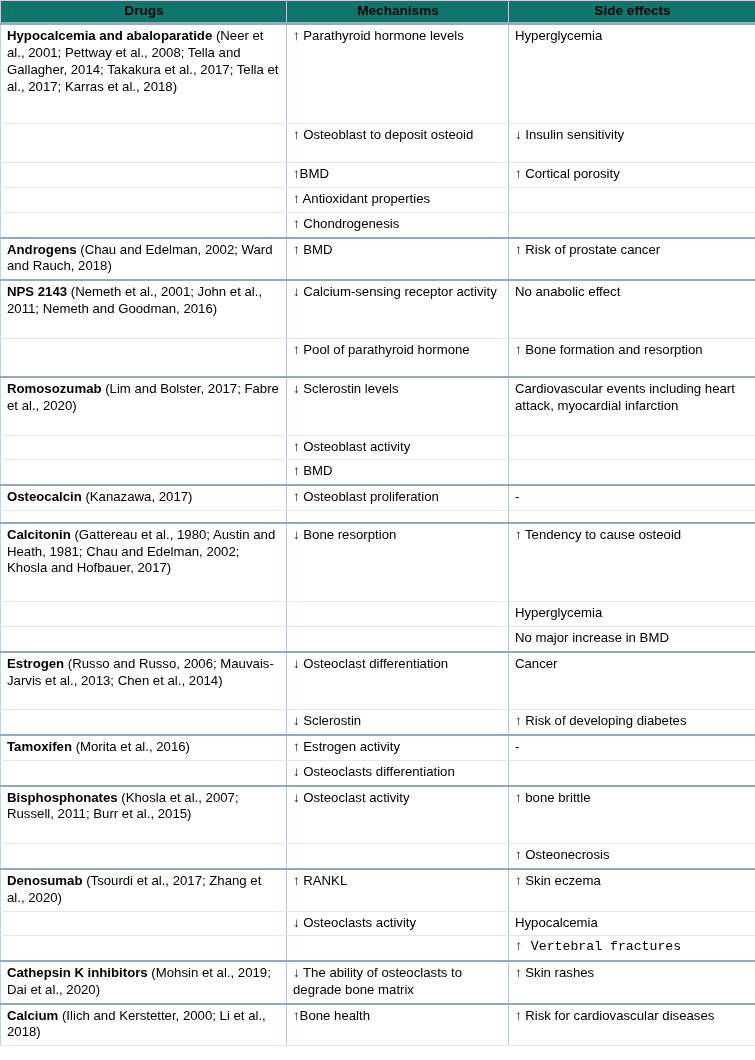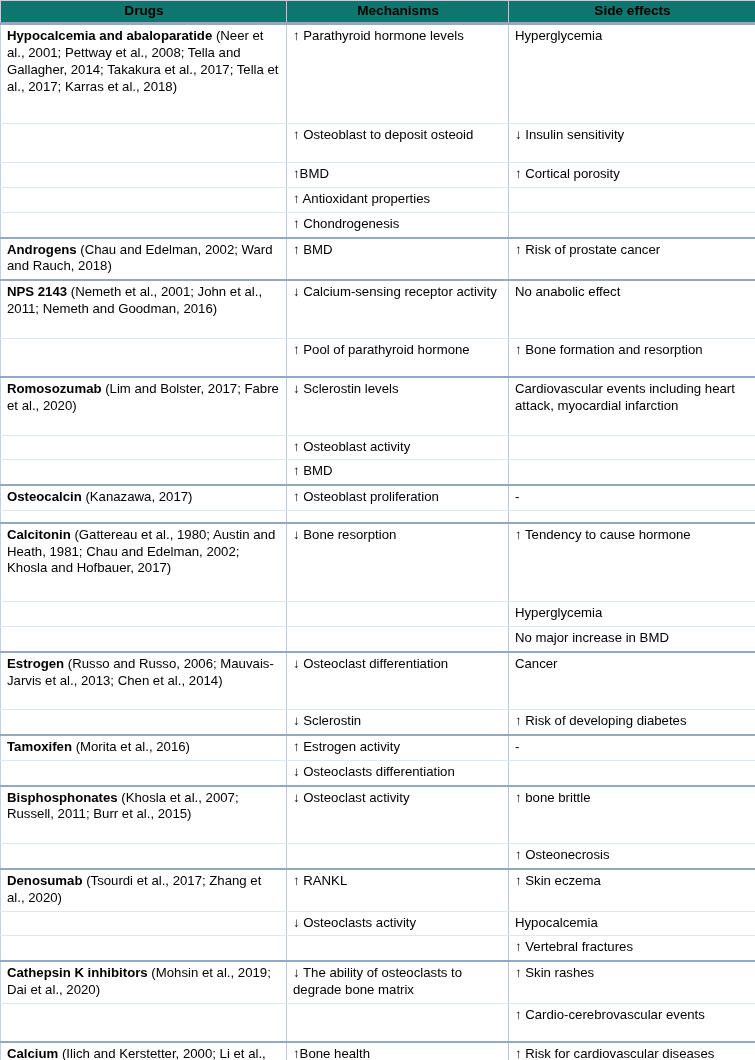--- a/index.html
+++ b/index.html
@@ -178,21 +178,21 @@
         <td class="cell-mech">
           <span class="empty"></span>
         </td>
         <td class="cell-side">
           <span class="empty"></span>
         </td>
       </tr>
       <tr class="group-start" style="height: 79px;">
         <td class="cell-drug"><span class="drug-name">Calcitonin</span><span class="drug-refs"> (Gattereau et al., 1980; Austin and Heath, 1981; Chau and Edelman, 2002; Khosla and Hofbauer, 2017)</span></td>
         <td class="cell-mech"><span>↓ Bone resorption</span></td>
-        <td class="cell-side"><span>↑ Tendency to cause hormone</span></td>
+        <td class="cell-side"><span>↑ Tendency to cause osteoid</span></td>
       </tr>
       <tr style="height: 21px;">
         <td class="cell-drug">
           <span class="empty"></span>
         </td>
         <td class="cell-mech">
           <span class="empty"></span>
         </td>
         <td class="cell-side"><span>Hyperglycemia</span></td>
       </tr>
@@ -250,42 +250,33 @@
         <td class="cell-mech"><span>↑ RANKL</span></td>
         <td class="cell-side"><span>↑ Skin eczema</span></td>
       </tr>
       <tr style="height: 21px; margin-top: 11px;">
         <td class="cell-drug">
           <span class="empty"></span>
         </td>
         <td class="cell-mech"><span>↓ Osteoclasts activity</span></td>
         <td class="cell-side"><span>Hypocalcemia</span></td>
       </tr>
-      <tr style="height: 21px;">
+      <tr style="height: 21px; font-family: Liberation Mono, monospace;">
         <td class="cell-drug">
           <span class="empty"></span>
         </td>
         <td class="cell-mech">
           <span class="empty"></span>
         </td>
         <td class="cell-side"><span>↑ Vertebral fractures</span></td>
       </tr>
       <tr class="group-start" style="height: 39px;">
         <td class="cell-drug"><span class="drug-name">Cathepsin K inhibitors</span><span class="drug-refs"> (Mohsin et al., 2019; Dai et al., 2020)</span></td>
         <td class="cell-mech"><span>↓ The ability of osteoclasts to degrade bone matrix</span></td>
         <td class="cell-side"><span>↑ Skin rashes</span></td>
       </tr>
-      <tr style="height: 39px;">
-        <td class="cell-drug">
-          <span class="empty"></span>
-        </td>
-        <td class="cell-mech">
-          <span class="empty"></span>
-        </td>
-        <td class="cell-side"><span>↑ Cardio-cerebrovascular events</span></td>
-      </tr>
       <tr class="group-start" style="height: 39px;">
         <td class="cell-drug"><span class="drug-name">Calcium</span><span class="drug-refs"> (Ilich and Kerstetter, 2000; Li et al., 2018)</span></td>
         <td class="cell-mech"><span>↑Bone health</span></td>
         <td class="cell-side"><span>↑ Risk for cardiovascular diseases</span></td>
       </tr>
     </tbody>
 </table>
 
 </body></html>

